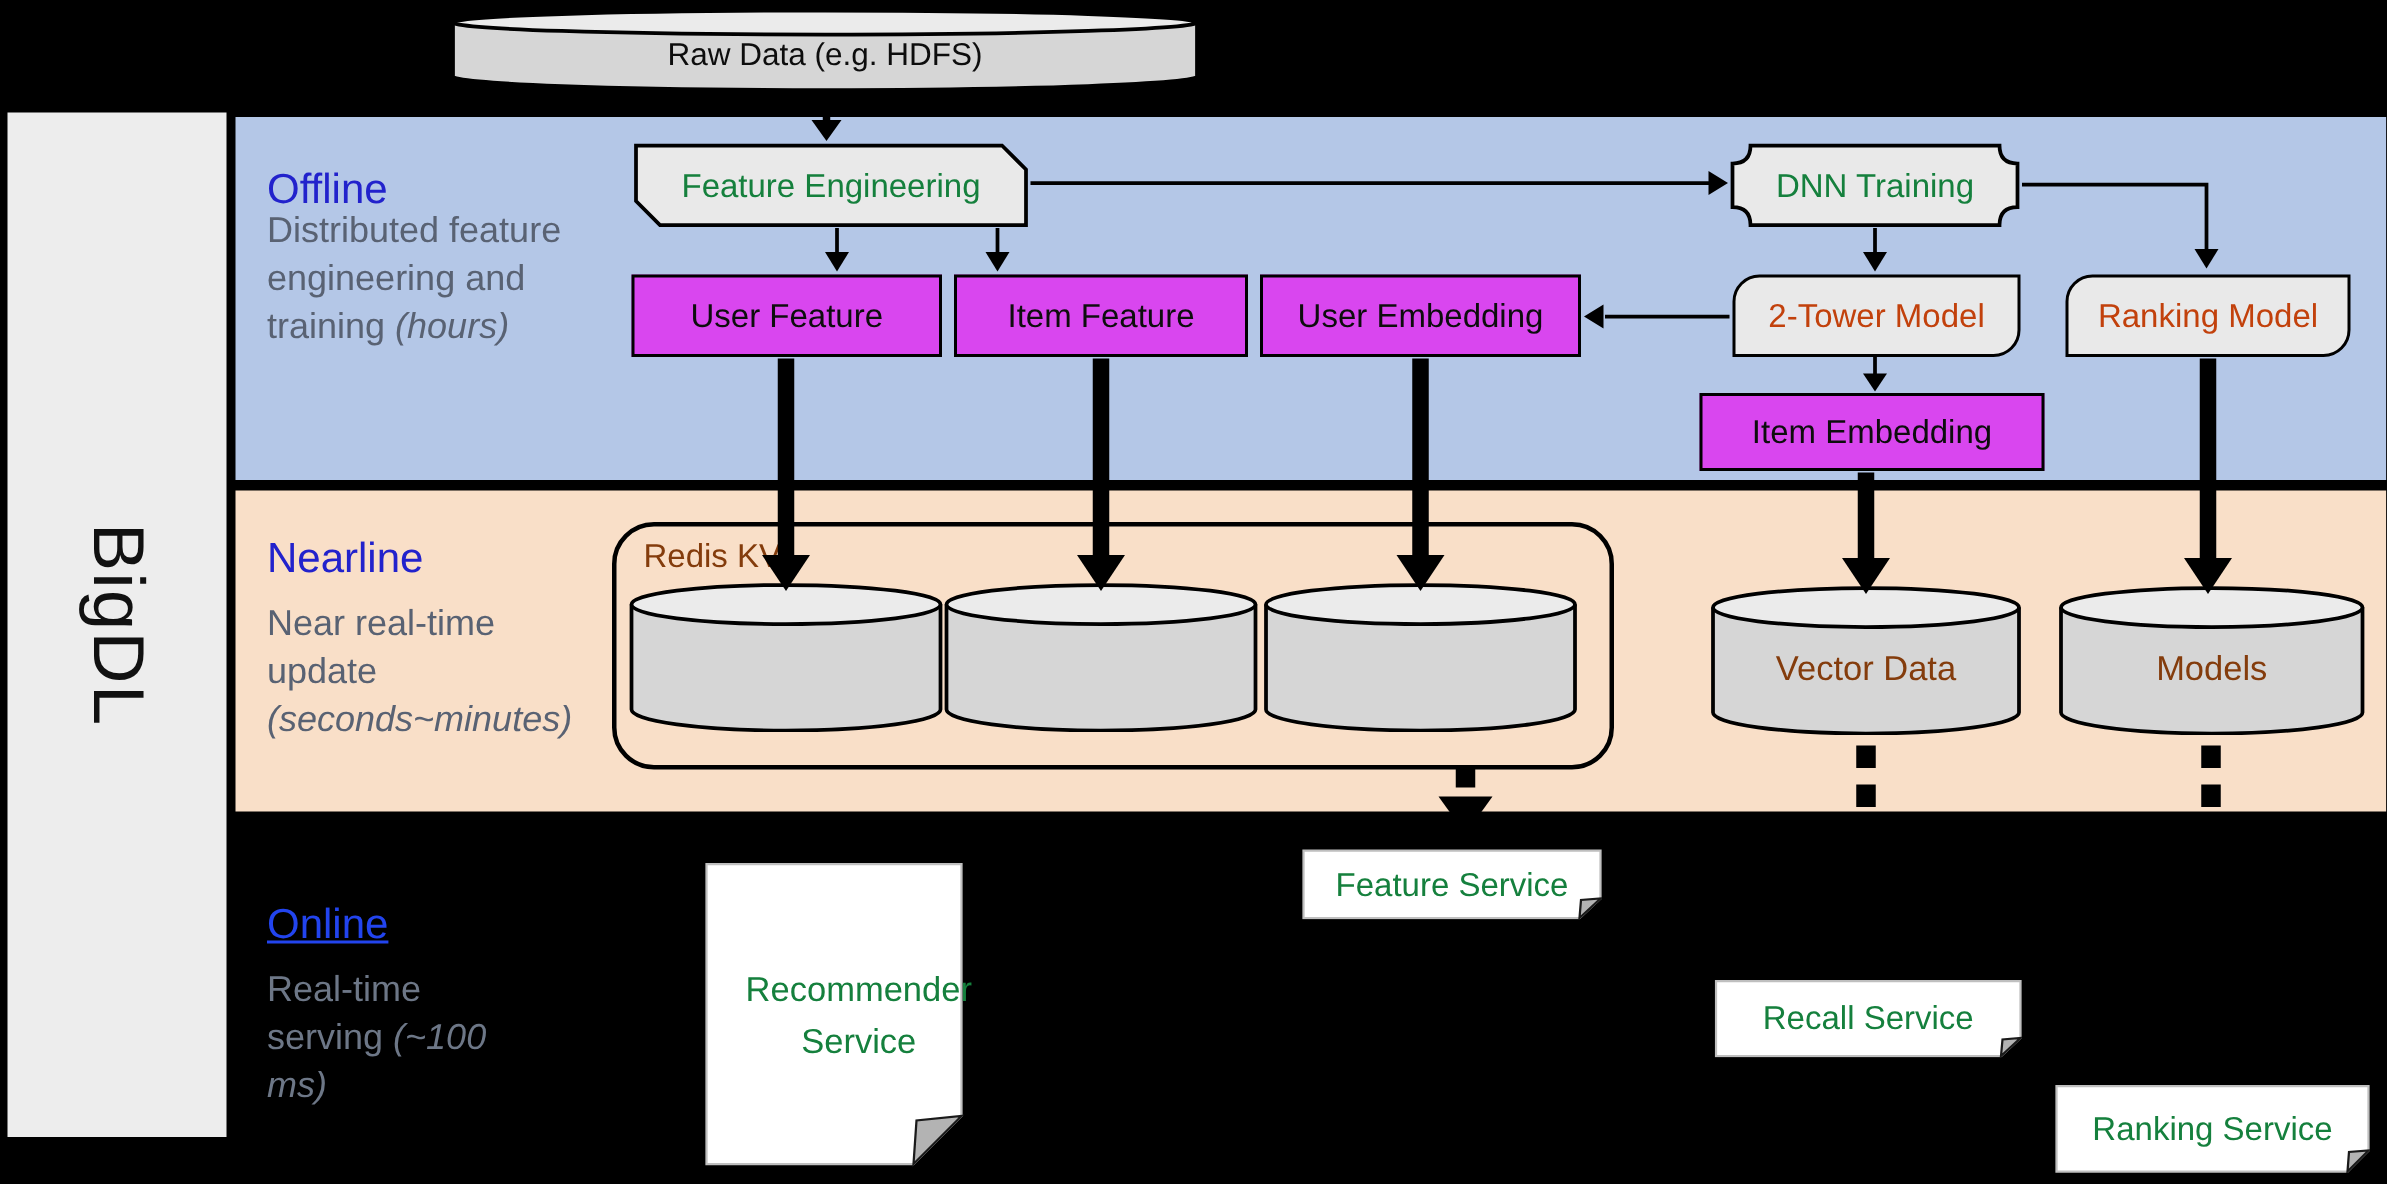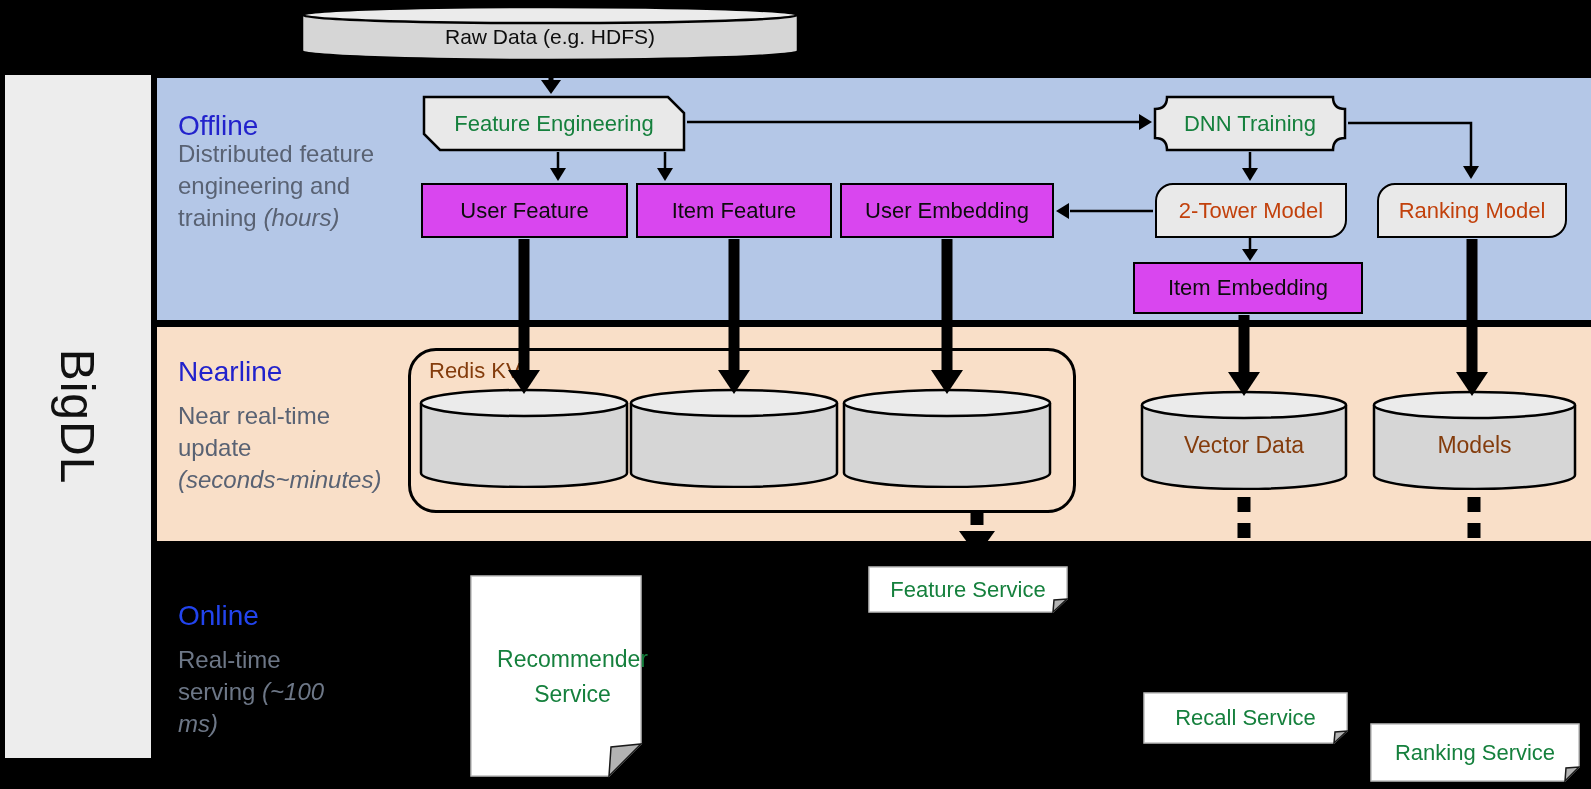--- a/index.html
+++ b/index.html
@@ -7,21 +7,21 @@
           font-family:"Liberation Sans",sans-serif;overflow:hidden;}
   .abs{position:absolute;}
   
   .sidebar{left:5px;top:75px;width:146px;height:683px;background:#ededed;
            display:flex;align-items:center;justify-content:center;}
   .sidebar-text{transform:rotate(90deg);font-size:48px;color:#111;letter-spacing:1px;white-space:nowrap;}
   .band-offline{left:157px;top:78px;width:1434px;height:242px;background:#b4c7e7;}
   .band-nearline{left:157px;top:327px;width:1434px;height:214px;background:#f9dfc8;}
   
   .sec-title{font-size:28px;color:#2222cc;}
-  .sec-title.online{color:#2244ee;}
+  .sec-title.online{color:#2244ee;text-decoration:underline;}
   .sec-desc{font-size:24px;color:#596273;line-height:1.33;}
   .sec-desc.online{color:#6d7787;}
   .it{font-style:italic;}
   
   .node{position:absolute;}
   .node>svg{position:absolute;left:0;top:0;display:block;}
   .node-label{position:absolute;left:0;top:0;right:0;bottom:0;display:flex;
               align-items:center;justify-content:center;text-align:center;font-size:22px;}
   .txt-blue{color:#15803d;}
   .txt-green{color:#c2410c;}
@@ -178,21 +178,21 @@
   </div>
 
   <div class="node z4" style="left:868px;top:566px;width:200px;height:47px;">
     <svg width="200" height="47">
       <polygon class="doc-page" points="1,1 199,1 199,33 185,46 1,46"></polygon>
       <polygon class="doc-fold" points="185,46 199,33 186,34"></polygon>
     </svg>
     <span class="node-label txt-blue svc-label">Feature Service</span>
   </div>
 
-  <div class="node z4" style="left:1143px;top:692px;width:205px;height:52px;">
+  <div class="node z4" style="left:1143px;top:653px;width:205px;height:52px;">
     <svg width="205" height="52">
       <polygon class="doc-page" points="1,1 204,1 204,39 191,51 1,51"></polygon>
       <polygon class="doc-fold" points="191,51 204,39 192,40"></polygon>
     </svg>
     <span class="node-label txt-blue svc-label">Recall Service</span>
   </div>
 
   <div class="node z4" style="left:1370px;top:723px;width:210px;height:59px;">
     <svg width="210" height="59">
       <polygon class="doc-page" points="1,1 209,1 209,44 195,58 1,58"></polygon>

